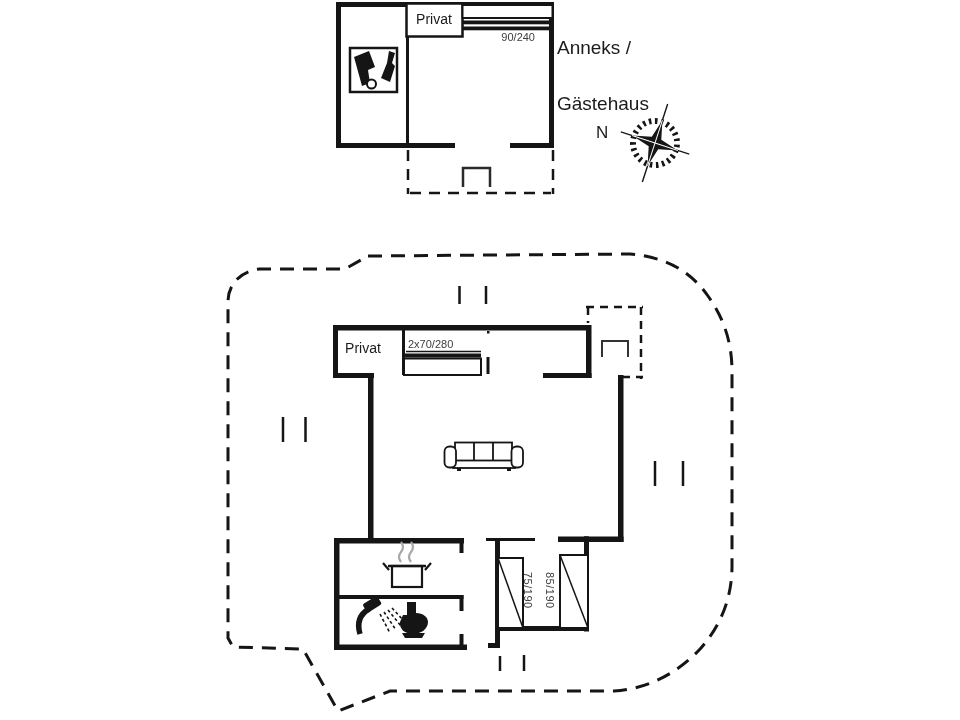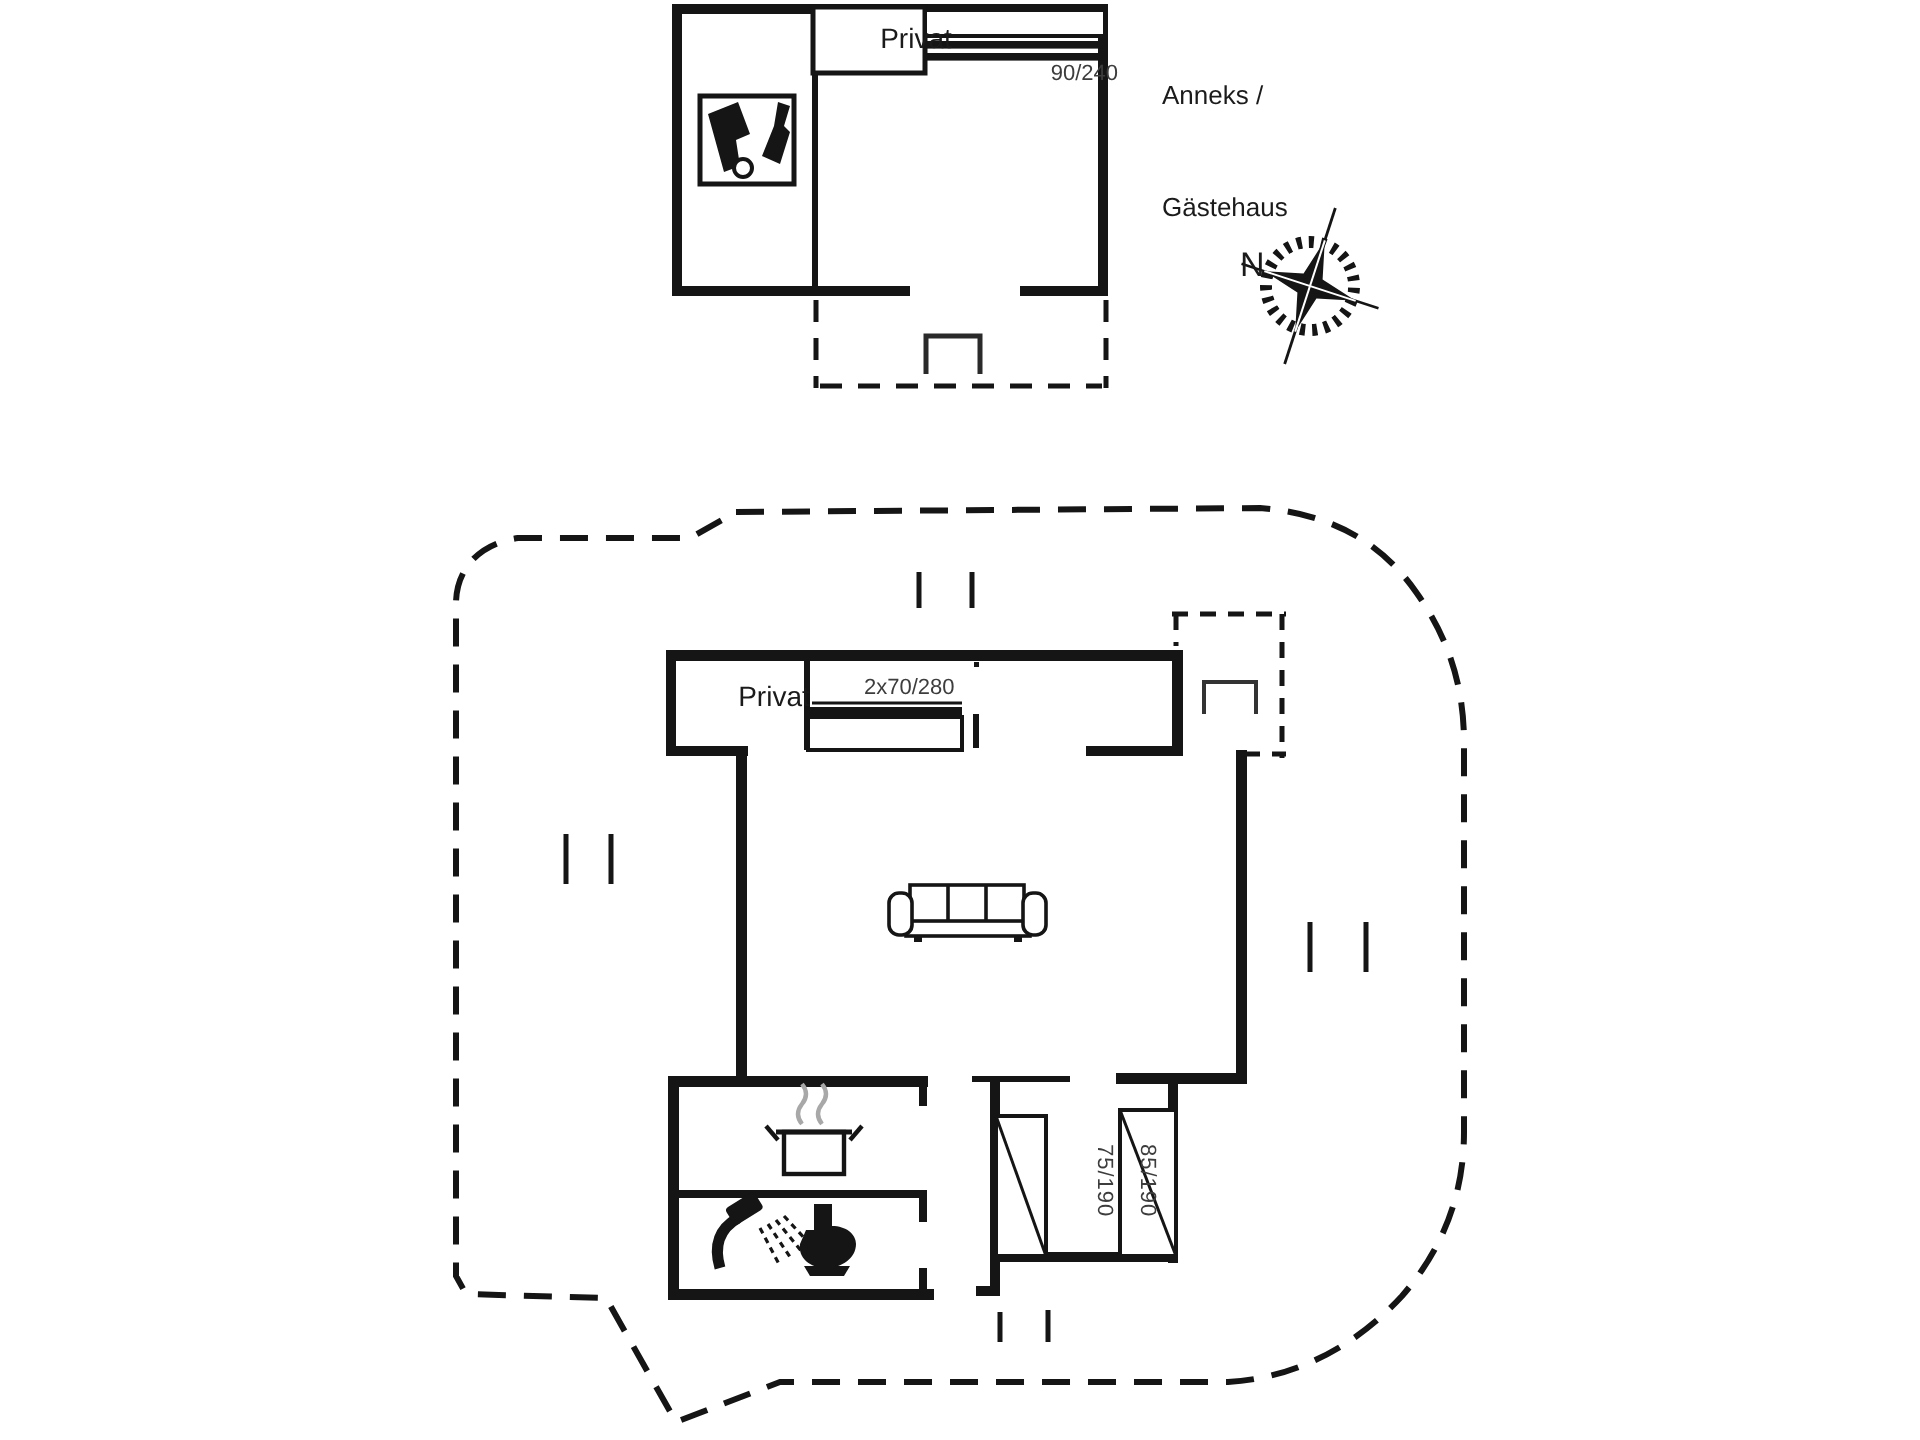--- a/index.html
+++ b/index.html
@@ -1,22 +1,22 @@
 <!DOCTYPE html>
 <html><head>
 <meta charset="utf-8">
 <style>
   html,body{margin:0;padding:0;background:#fff;}
   #stage{
     position:relative;width:960px;height:720px;background:#fff;overflow:hidden;
     font-family:"Liberation Sans","DejaVu Sans",sans-serif;color:#1b1b1b;
   }
   #plan-svg{position:absolute;left:0;top:0;}
-  .lbl{position:absolute;white-space:pre;color:#1b1b1b;padding-left:24px;}
-  .lbl-title{font-size:13px;line-height:18.5px;}
+  .lbl{position:absolute;white-space:pre;color:#1b1b1b;}
+  .lbl-title{font-size:19px;line-height:18.5px;}
   .lbl-room{font-size:14px;text-align:center;}
   .lbl-dim{font-size:11px;color:#3d3d3d;}
   .lbl-dim-v{font-size:11px;color:#3d3d3d;writing-mode:vertical-rl;letter-spacing:.5px;}
   .lbl-north{font-size:17px;}
 </style>
 </head>
 <body>
 
 <div id="stage">
 

